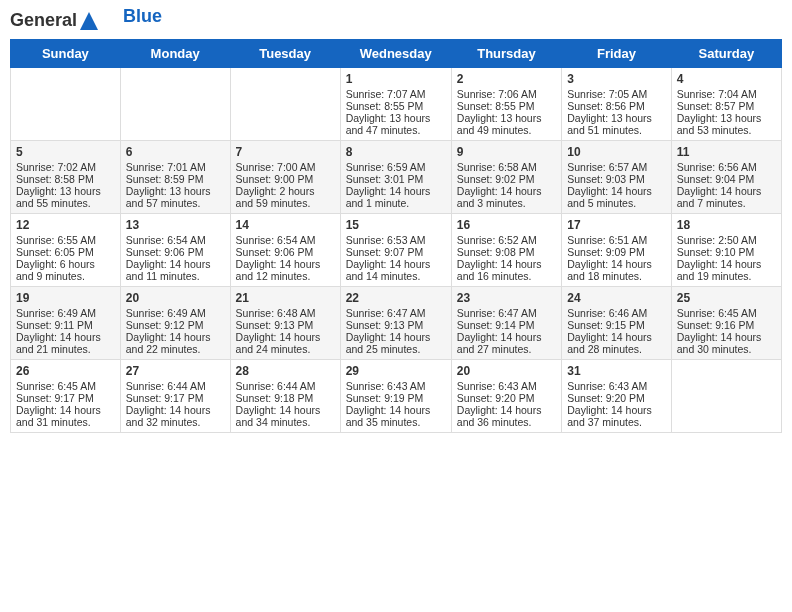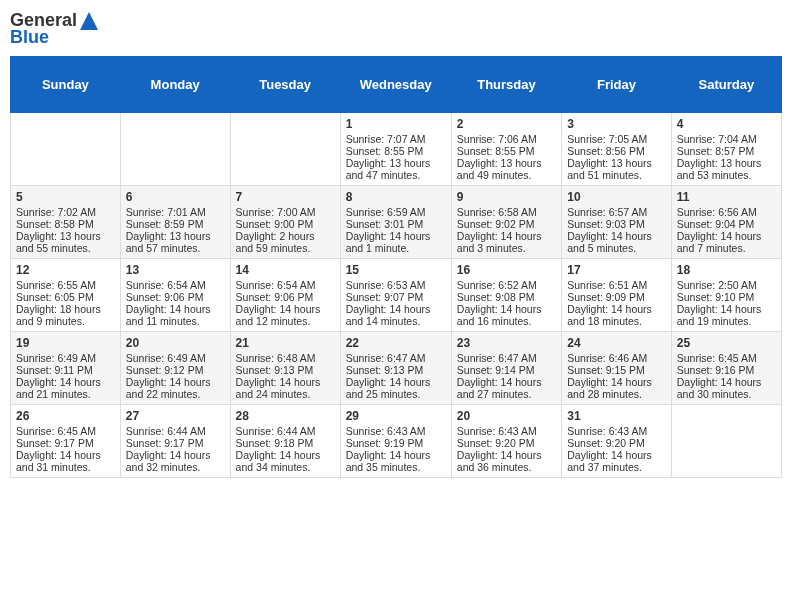--- a/index.html
+++ b/index.html
@@ -36,21 +36,21 @@
       width: 100%;
       border-collapse: collapse;
       border: 1px solid #ccc;
     }
     .calendar-table th {
       background-color: #1565c0;
       color: #fff;
       font-size: 13px;
       font-weight: bold;
       text-align: center;
-      padding: 20px 4px;
+      padding: 6px 4px;
       border: 1px solid #1565c0;
     }
     .calendar-table td {
       vertical-align: top;
       font-size: 10.5px;
       color: #333;
       padding: 4px 5px;
       border: 1px solid #ddd;
       width: 113px;
       min-height: 80px;
@@ -67,21 +67,21 @@
     }
     .empty-cell {
       background: #f9f9f9;
     }
   </style>
 </head>
 <body>
 
 <div class="header-area">
   <div class="logo">
-  <div style="display:flex;flex-direction:column;align-items:flex-start;">
+  <div style="display:flex;flex-direction:row;align-items:flex-start;gap:24px;">
     <div style="display:flex;align-items:center;">
       <span style="font-size:18px;font-weight:bold;color:#333;">General</span>
       <svg width="20" height="20" viewBox="0 0 20 20" style="margin-left:2px;">
         <polygon points="10,1 19,19 1,19" fill="#1565c0"></polygon>
       </svg>
     </div>
     <span style="font-size:18px;font-weight:bold;color:#1565c0;margin-top:-4px;text-align:center;">Blue</span>
   </div>
 </div>
   <div class="title-area">
@@ -115,21 +115,21 @@
       <tr>
         <td><span class="day-number">5</span><span>Sunrise: 7:02 AM</span><br><span>Sunset: 8:58 PM</span><br><span>Daylight: 13 hours and 55 minutes.</span></td>
         <td><span class="day-number">6</span><span>Sunrise: 7:01 AM</span><br><span>Sunset: 8:59 PM</span><br><span>Daylight: 13 hours and 57 minutes.</span></td>
         <td><span class="day-number">7</span><span>Sunrise: 7:00 AM</span><br><span>Sunset: 9:00 PM</span><br><span>Daylight: 2 hours and 59 minutes.</span></td>
         <td><span class="day-number">8</span><span>Sunrise: 6:59 AM</span><br><span>Sunset: 3:01 PM</span><br><span>Daylight: 14 hours and 1 minute.</span></td>
         <td><span class="day-number">9</span><span>Sunrise: 6:58 AM</span><br><span>Sunset: 9:02 PM</span><br><span>Daylight: 14 hours and 3 minutes.</span></td>
         <td><span class="day-number">10</span><span>Sunrise: 6:57 AM</span><br><span>Sunset: 9:03 PM</span><br><span>Daylight: 14 hours and 5 minutes.</span></td>
         <td><span class="day-number">11</span><span>Sunrise: 6:56 AM</span><br><span>Sunset: 9:04 PM</span><br><span>Daylight: 14 hours and 7 minutes.</span></td>
       </tr>
       <tr>
-        <td><span class="day-number">12</span><span>Sunrise: 6:55 AM</span><br><span>Sunset: 6:05 PM</span><br><span>Daylight: 18 hours and 9 minutes.</span></td>
+        <td><span class="day-number">12</span><span>Sunrise: 6:55 AM</span><br><span>Sunset: 6:05 PM</span><br><span>Daylight: 6 hours and 9 minutes.</span></td>
         <td><span class="day-number">13</span><span>Sunrise: 6:54 AM</span><br><span>Sunset: 9:06 PM</span><br><span>Daylight: 14 hours and 11 minutes.</span></td>
         <td><span class="day-number">14</span><span>Sunrise: 6:54 AM</span><br><span>Sunset: 9:06 PM</span><br><span>Daylight: 14 hours and 12 minutes.</span></td>
         <td><span class="day-number">15</span><span>Sunrise: 6:53 AM</span><br><span>Sunset: 9:07 PM</span><br><span>Daylight: 14 hours and 14 minutes.</span></td>
         <td><span class="day-number">16</span><span>Sunrise: 6:52 AM</span><br><span>Sunset: 9:08 PM</span><br><span>Daylight: 14 hours and 16 minutes.</span></td>
         <td><span class="day-number">17</span><span>Sunrise: 6:51 AM</span><br><span>Sunset: 9:09 PM</span><br><span>Daylight: 14 hours and 18 minutes.</span></td>
         <td><span class="day-number">18</span><span>Sunrise: 2:50 AM</span><br><span>Sunset: 9:10 PM</span><br><span>Daylight: 14 hours and 19 minutes.</span></td>
       </tr>
       <tr>
         <td><span class="day-number">19</span><span>Sunrise: 6:49 AM</span><br><span>Sunset: 9:11 PM</span><br><span>Daylight: 14 hours and 21 minutes.</span></td>
         <td><span class="day-number">20</span><span>Sunrise: 6:49 AM</span><br><span>Sunset: 9:12 PM</span><br><span>Daylight: 14 hours and 22 minutes.</span></td>

